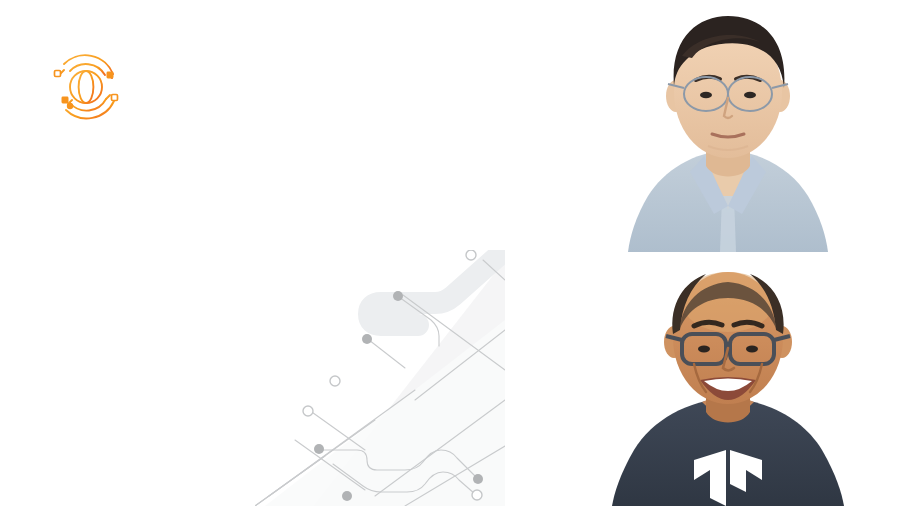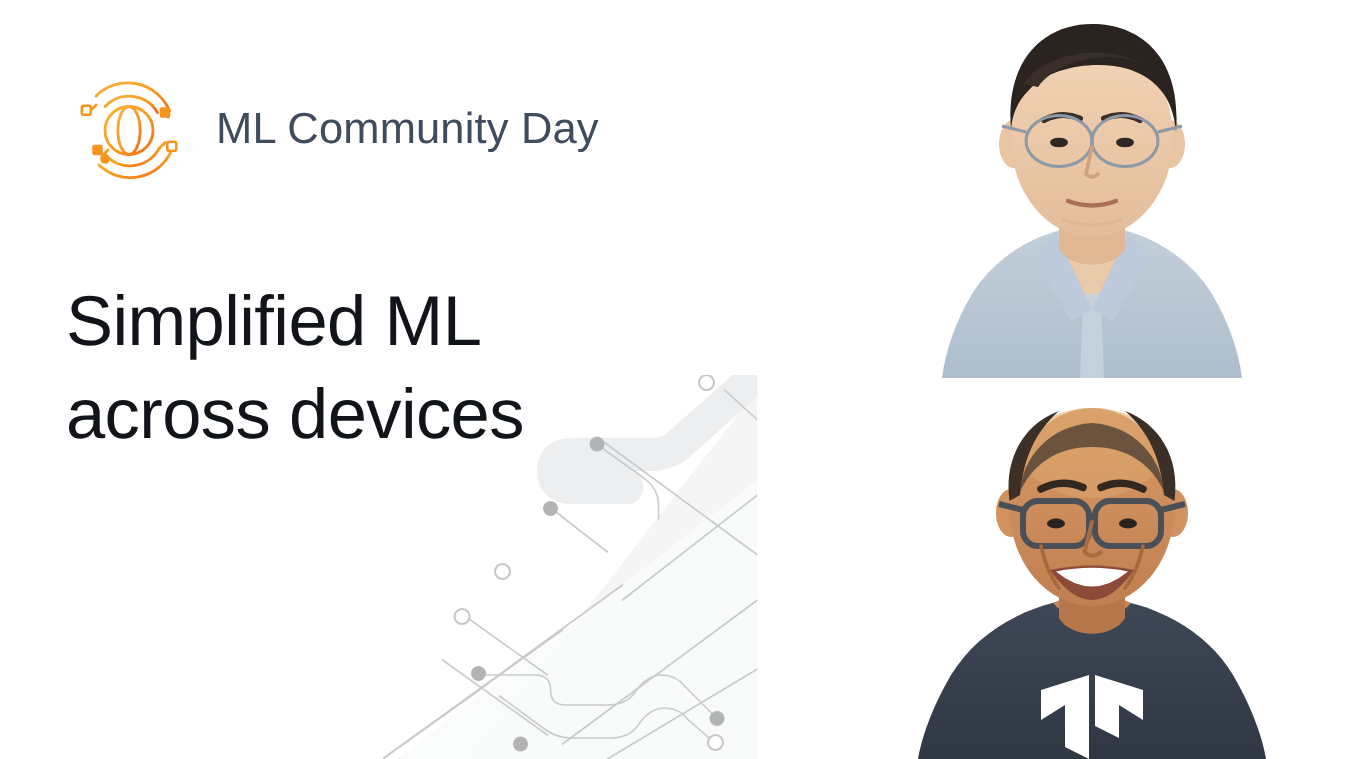--- a/index.html
+++ b/index.html
@@ -168,25 +168,22 @@
           <rect x="62.5" y="27.5" width="7" height="7" rx="1.4"></rect>
           <rect x="17.5" y="52.5" width="7" height="7" rx="1.4"></rect>
         </g>
         <g fill="#ffffff" stroke="#f7941e" stroke-width="1.7">
           <rect x="10.5" y="26.5" width="6" height="6" rx="1.2"></rect>
           <rect x="67.5" y="50.5" width="6" height="6" rx="1.2"></rect>
         </g>
         <circle cx="26" cy="62" r="3.2" fill="#f7941e"></circle>
       </svg>
     </span>
-    <span id="brand-wordmark">ML Community Day</span>
   </div>
 
-  <h1 id="session-title">Simplified ML
-across devices</h1>
 
   <div class="speaker-photo" id="speaker-photo-1">
     <svg width="344" height="252" viewBox="0 0 344 252" xmlns="http://www.w3.org/2000/svg">
       <defs>
         <linearGradient id="shirt1" x1="0" y1="0" x2="0" y2="1">
           <stop offset="0%" stop-color="#c3cfda"></stop>
           <stop offset="100%" stop-color="#aebecd"></stop>
         </linearGradient>
         <linearGradient id="skin1" x1="0" y1="0" x2="0" y2="1">
           <stop offset="0%" stop-color="#f2d4b6"></stop>

